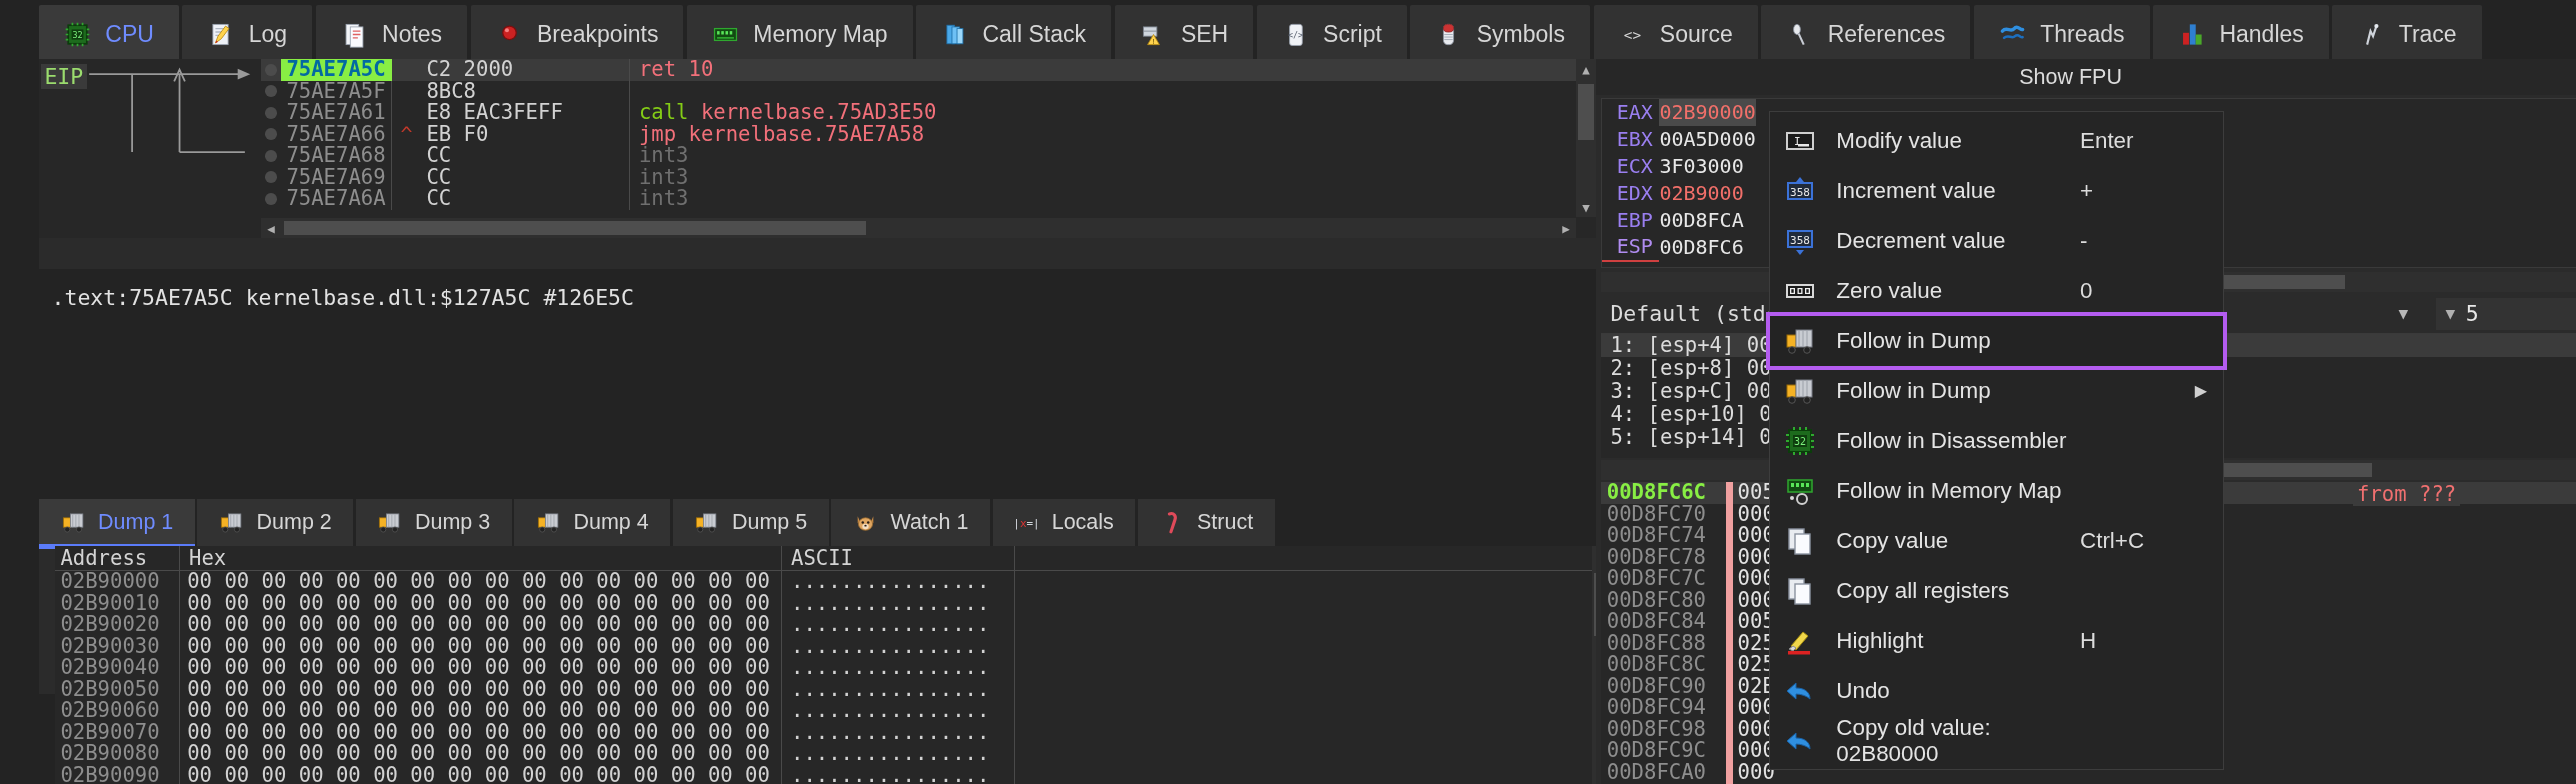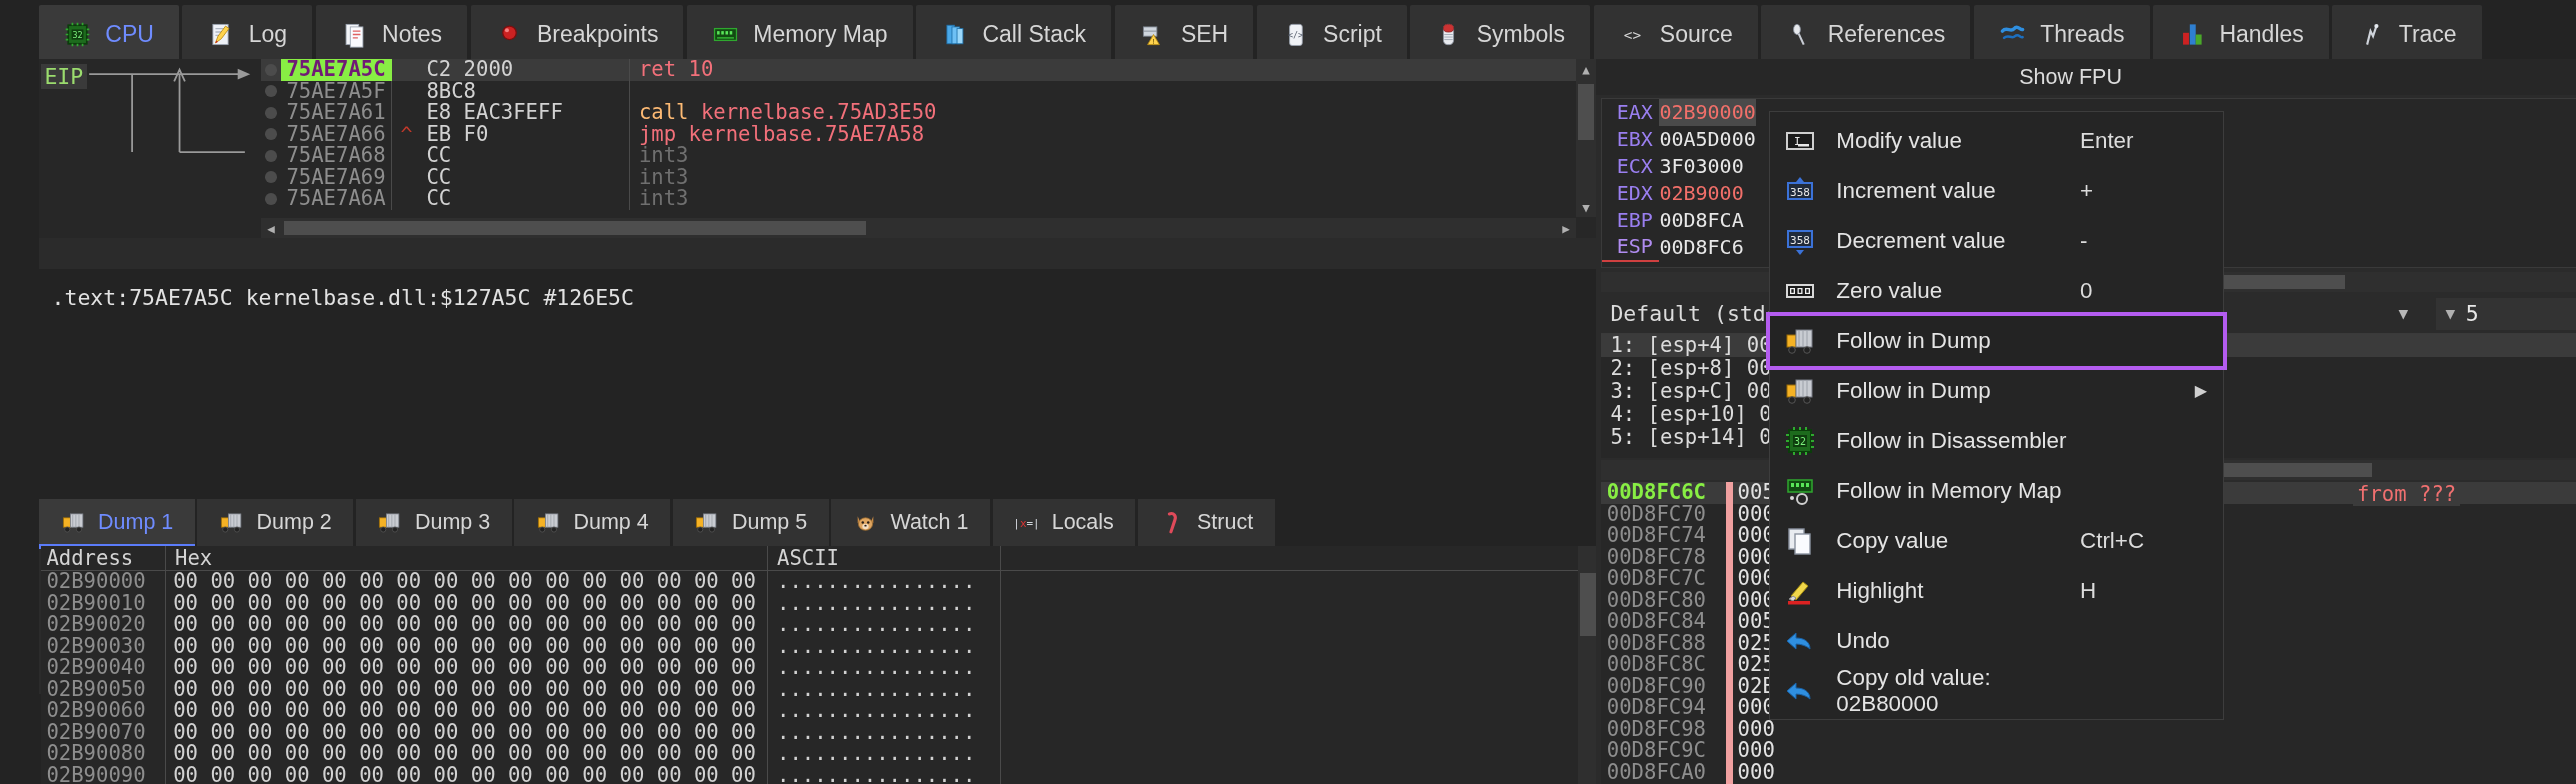--- a/index.html
+++ b/index.html
@@ -48,28 +48,28 @@
   .drow.sel { background: #3b3b3b; }
   .bp-dot {
     width: 20px; height: 21.5px; display: flex; align-items: center; justify-content: center;
     flex: 0 0 20px;
   }
   .bp-dot i { width: 11.6px; height: 11.6px; border-radius: 50%; background: #4c4c4c; display:block; }
   .d-addr {
     width: 111px; flex: 0 0 111px; color: #8e8e8e; padding-left: 5.4px;
     border-right: 0.9px solid #4a4a4a;
   }
-  .drow.sel .d-addr { background: #88ee44; color: #701a75; font-weight: bold; border-right-color:#88ee44;}
+  .drow.sel .d-addr { background: #88ee44; color: #0369a1; font-weight: bold; border-right-color:#88ee44;}
   .d-mark { width: 29px; flex: 0 0 29px; text-align: center; color: #c0392b; font-size: 20px;}
   .d-bytes { width: 208px; flex: 0 0 208px; color: #d2d2d2; padding-left: 5.4px; }
   .d-sep { width: 0.9px; flex: 0 0 0.9px; align-self: stretch; background: #4a4a4a; margin-right: 9px;}
   .d-text { flex: 1 1 auto; }
   .mn-ret { color: #f2707a; }
   .mn-mov { color: #7d8cf5; }
-  .mn-call { color: #fdba74; }
+  .mn-call { color: #84cc16; }
   .mn-jmp  { color: #f2707a; }
   .mn-int  { color: #6f6f6f; }
   .op-reg  { color: #b08cf0; }
   .op-mod  { color: #f2707a; }
 
   
   .dz-vscroll {
     position: absolute; right: 0; top: 0; width: 20px; height: 158px; background: #2f2f2f;
   }
   .dz-vthumb { position: absolute; left: 1.8px; top: 25px; width: 16px; height: 56px; background: #4e4e4e; }
@@ -99,21 +99,21 @@
     height: 47px; display: flex; align-items: center; gap: 12.5px; padding: 0 21.5px;
     background: #323232; margin-right: 2.7px; color: #d6d6d6; font-size: 21.5px; position: relative;
   }
   .dtab.active { background: #3a3a3a; color: #6f8cff; }
   .dtab.active::after {
     content:""; position:absolute; left:0; right:0; bottom:-2.7px; height:4.5px; background:#5b7cfa;
   }
   .dtab-ico { width: 25px; height: 25px; display:block; flex: 0 0 auto;}
 
   .dumpwrap {
-    position: absolute; left: 2px; top: 546px; width: 1557px; height: 238px; background: #272727;
+    position: absolute; left: 16px; top: 546px; width: 1557px; height: 238px; background: #272727;
     font-family: "DejaVu Sans Mono", monospace;
   }
   .dhead {
     display: flex; height: 25px; align-items: center; background: #272727;
     color: #d4d4d4; font-size: 20.6px; border-bottom: 0.9px solid #4a4a4a;
   }
   .dh-addr { width: 125px; flex: 0 0 125px; padding-left: 5.4px; border-right: 0.9px solid #4a4a4a;}
   .dh-hex { width: 602px; flex: 0 0 602px; padding-left: 9px; border-right: 0.9px solid #4a4a4a;}
   .dh-ascii { width: 233px; flex: 0 0 233px; padding-left: 9px; border-right:0.9px solid #4a4a4a;}
   .dh-rest { flex: 1 1 auto; }
@@ -843,20 +843,28 @@
       <div class="mi">
         <span class="mi-ico"><svg width="32" height="32" viewBox="0 0 32 32">
             <rect x="5" y="4" width="15" height="20" fill="#e9ecf1" stroke="#8b93a0" stroke-width="1.4"></rect>
             <rect x="11" y="9" width="15" height="20" fill="#fafbfe" stroke="#8b93a0" stroke-width="1.4"></rect>
           </svg></span>
         <span class="mi-label">Copy value</span>
         <span class="mi-accel">Ctrl+C</span>
       </div>
       <div class="mi">
         <span class="mi-ico"><svg width="32" height="32" viewBox="0 0 32 32">
+            <rect x="5" y="4" width="15" height="20" fill="#e9ecf1" stroke="#8b93a0" stroke-width="1.4"></rect>
+            <rect x="11" y="9" width="15" height="20" fill="#fafbfe" stroke="#8b93a0" stroke-width="1.4"></rect>
+          </svg></span>
+        <span class="mi-label">Copy all registers</span>
+        <span class="mi-accel"></span>
+      </div>
+      <div class="mi">
+        <span class="mi-ico"><svg width="32" height="32" viewBox="0 0 32 32">
             <path d="M7 21l12-14 5 4-12 14z" fill="#f0d74a" stroke="#a48b0e"></path>
             <path d="M5 24l4-3 3 2-3 3z" fill="#d8d8d8" stroke="#8a8a8a"></path>
             <rect x="4" y="26" width="22" height="3.5" fill="#dd2222"></rect>
           </svg></span>
         <span class="mi-label">Highlight</span>
         <span class="mi-accel">H</span>
       </div>
       <div class="mi">
         <span class="mi-ico"><svg width="32" height="32" viewBox="0 0 32 32">
             <path d="M26 24c0-8-7-11-14-11v-5L3 16l9 8v-5c5 0 11 2 14 5z" fill="#2f8fe0" stroke="#1a63a8"></path>

